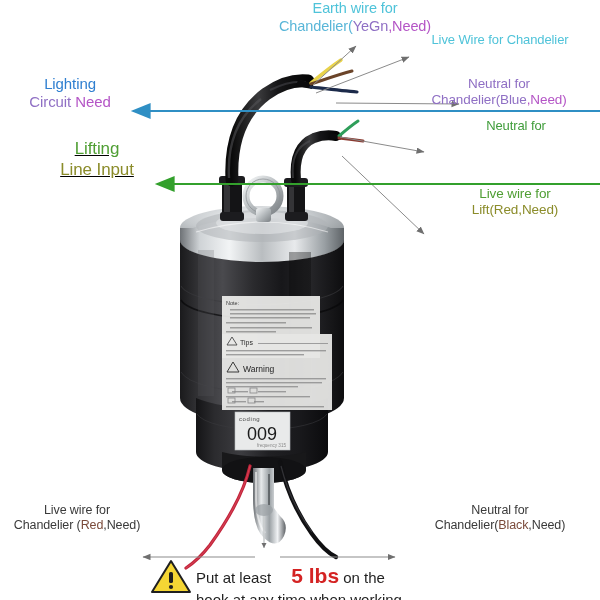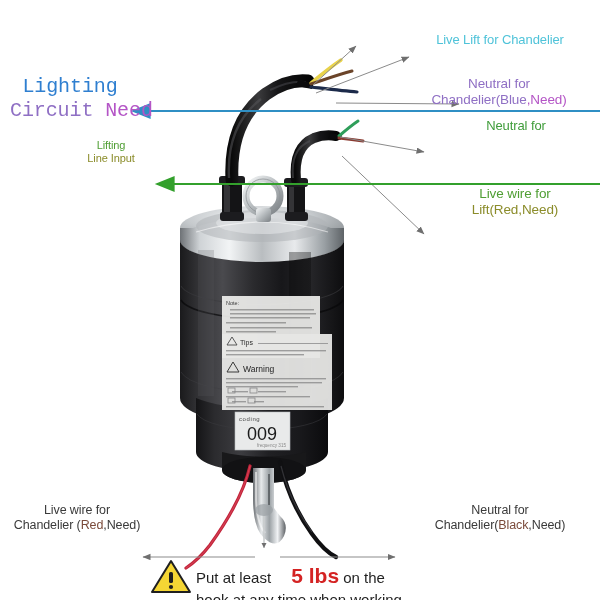--- a/index.html
+++ b/index.html
@@ -271,36 +271,40 @@
       <text x="286" y="447" font-family="Liberation Sans, sans-serif" font-size="4.6" fill="#8a8a8a" text-anchor="end">frequency 315</text>
     </g>
 
     <g>
       <path d="M171,561 L190,592 L152,592 Z" fill="#f5d634" stroke="#1f1f1f" stroke-width="2" stroke-linejoin="round"></path>
       <rect x="169" y="572" width="4" height="11" rx="1.6" fill="#1f1f1f"></rect>
       <circle cx="171" cy="587" r="2.1" fill="#1f1f1f"></circle>
     </g>
   </svg>
 
+  <div class="lbl ta-c" style="left:248px; top:0px; width:214px; font-size:14.5px;">
+    <span class="l1 c-cy">Earth wire for</span>
+    <span class="l2"><span class="c-cy2">Chandelier(</span><span class="c-pu">YeGn</span><span class="c-mg">,Need)</span></span>
+  </div>
 
   <div class="lbl ta-c" style="left:400px; top:32px; width:200px; font-size:13px;">
-    <span class="l1 c-cy">Live Lift for Chandelier</span>
+    <span class="l1 c-cy">Live Wire for Chandelier</span>
   </div>
 
   <div class="lbl ta-c" style="left:398px; top:76px; width:202px; font-size:13.5px;">
     <span class="l1 c-pu">Neutral for</span>
     <span class="l2"><span class="c-pu">Chandelier(</span><span class="c-pu">Blue</span><span class="c-mg">,Need)</span></span>
   </div>
 
-  <div class="lbl ta-c" style="left:10px; top:75px; width:120px; font-size:20px;font-family:Liberation Mono, monospace;">
+  <div class="lbl ta-c" style="left:10px; top:75px; width:120px; font-size:15px;">
     <span class="l1 c-blu">Lighting</span>
     <span class="l2"><span class="c-pu">Circuit </span><span class="c-mg">Need</span></span>
   </div>
 
-  <div class="lbl ta-c" style="left:52px; top:139px; width:118px; font-size:11px;">
+  <div class="lbl ta-c" style="left:38px; top:139px; width:118px; font-size:17px;text-decoration:underline;">
     <span class="l1 c-grn2">Lifting</span>
     <span class="l2 c-oliv">Line Input</span>
   </div>
 
   <div class="lbl ta-c" style="left:432px; top:118px; width:168px; font-size:13px;">
     <span class="l1 c-grn">Neutral for</span>
   </div>
 
   <div class="lbl ta-c" style="left:430px; top:186px; width:170px; font-size:13.5px;">
     <span class="l1 c-grn2">Live wire for</span>

